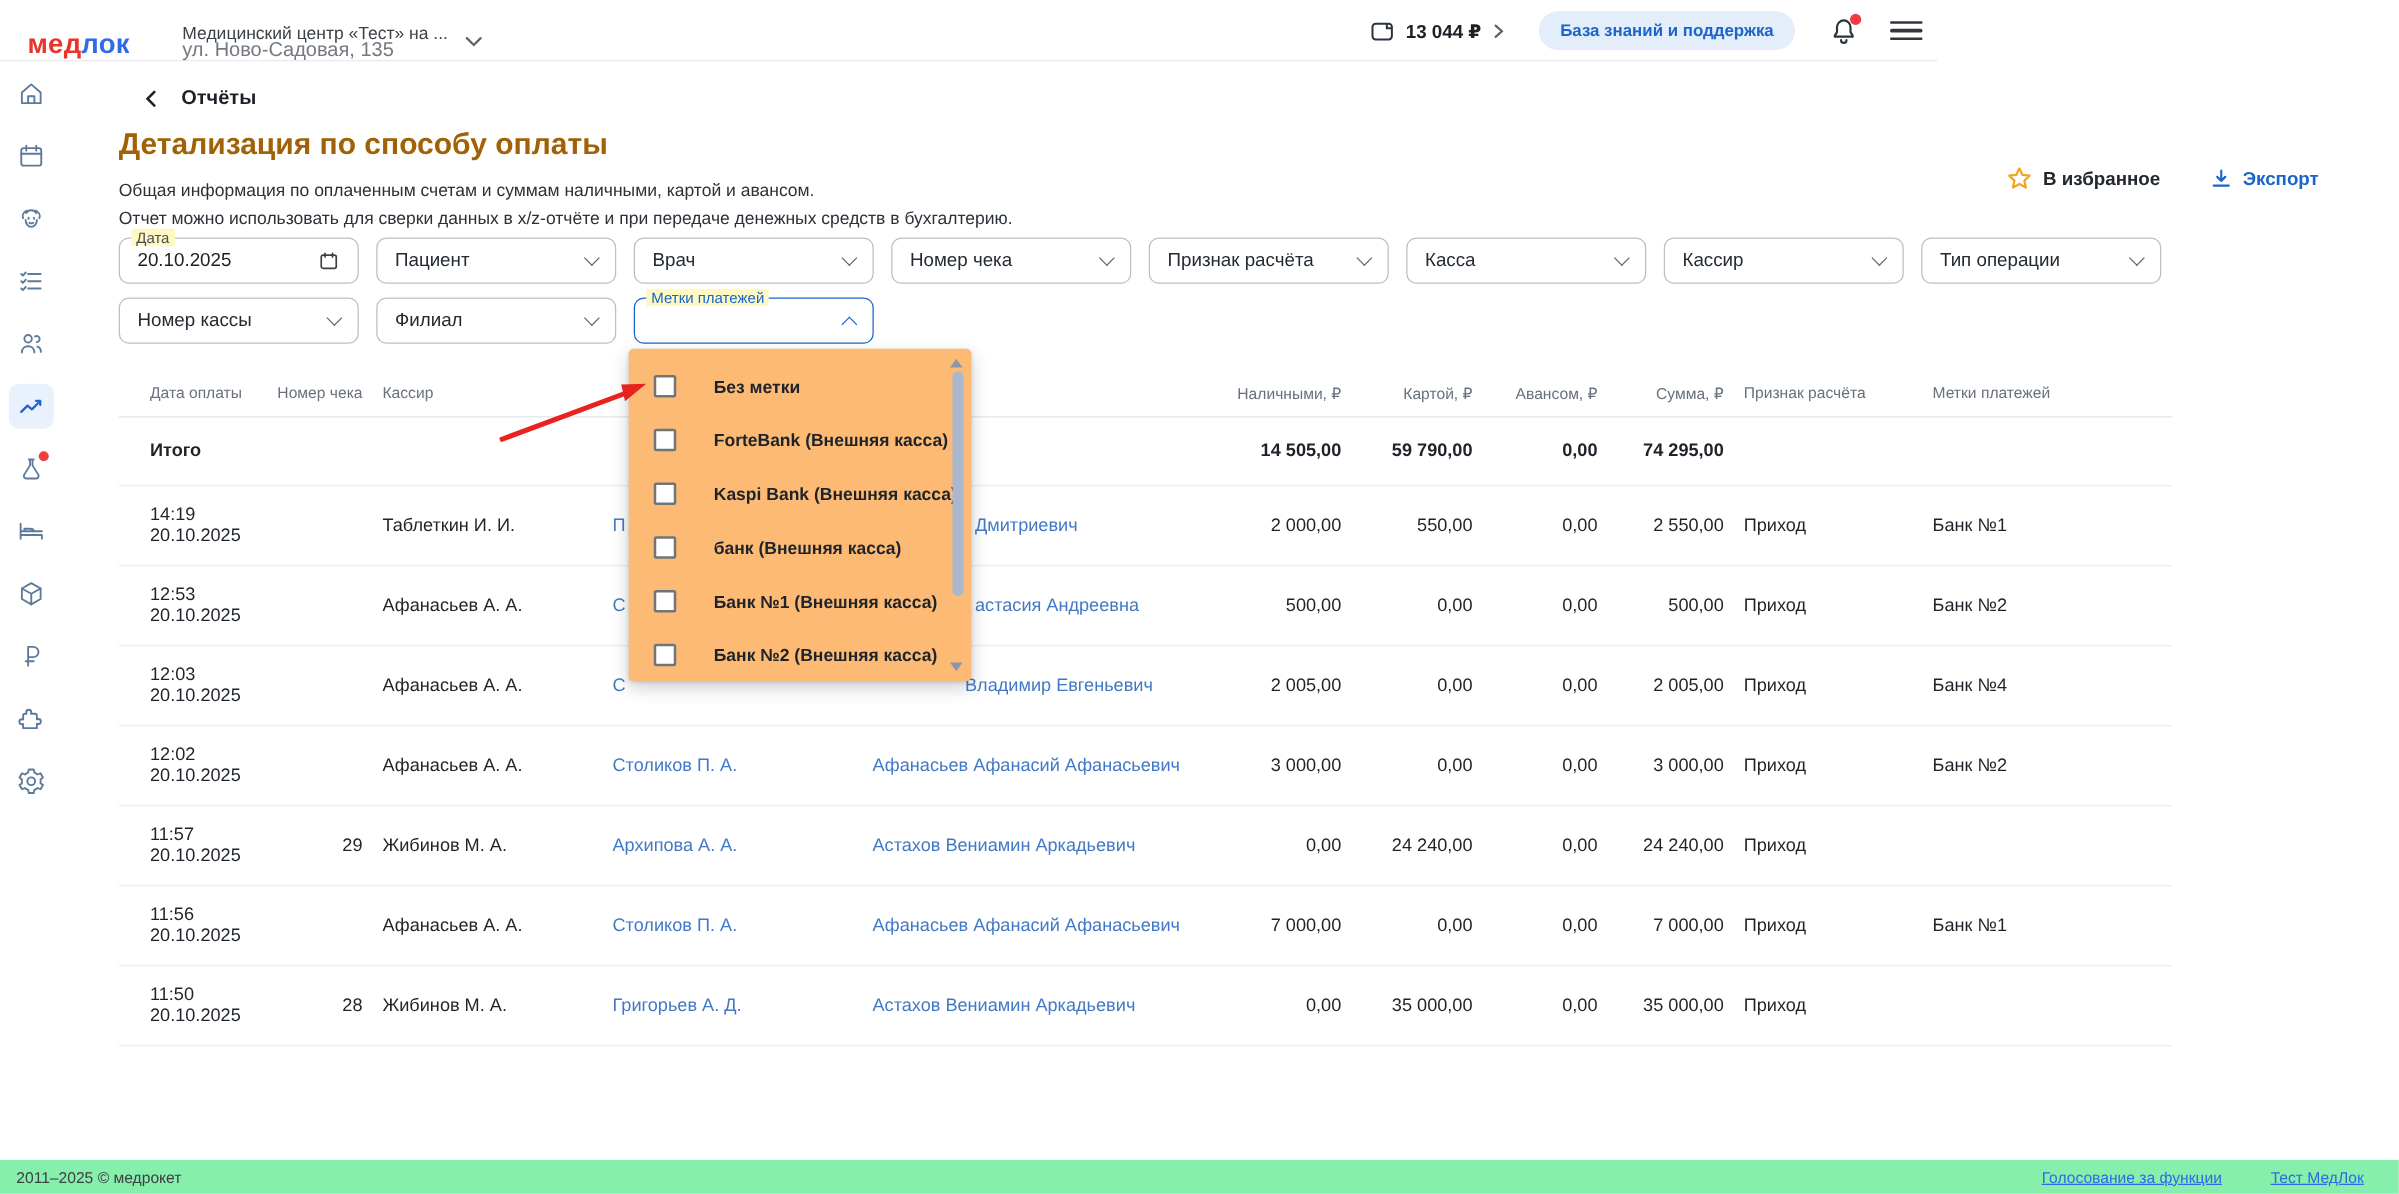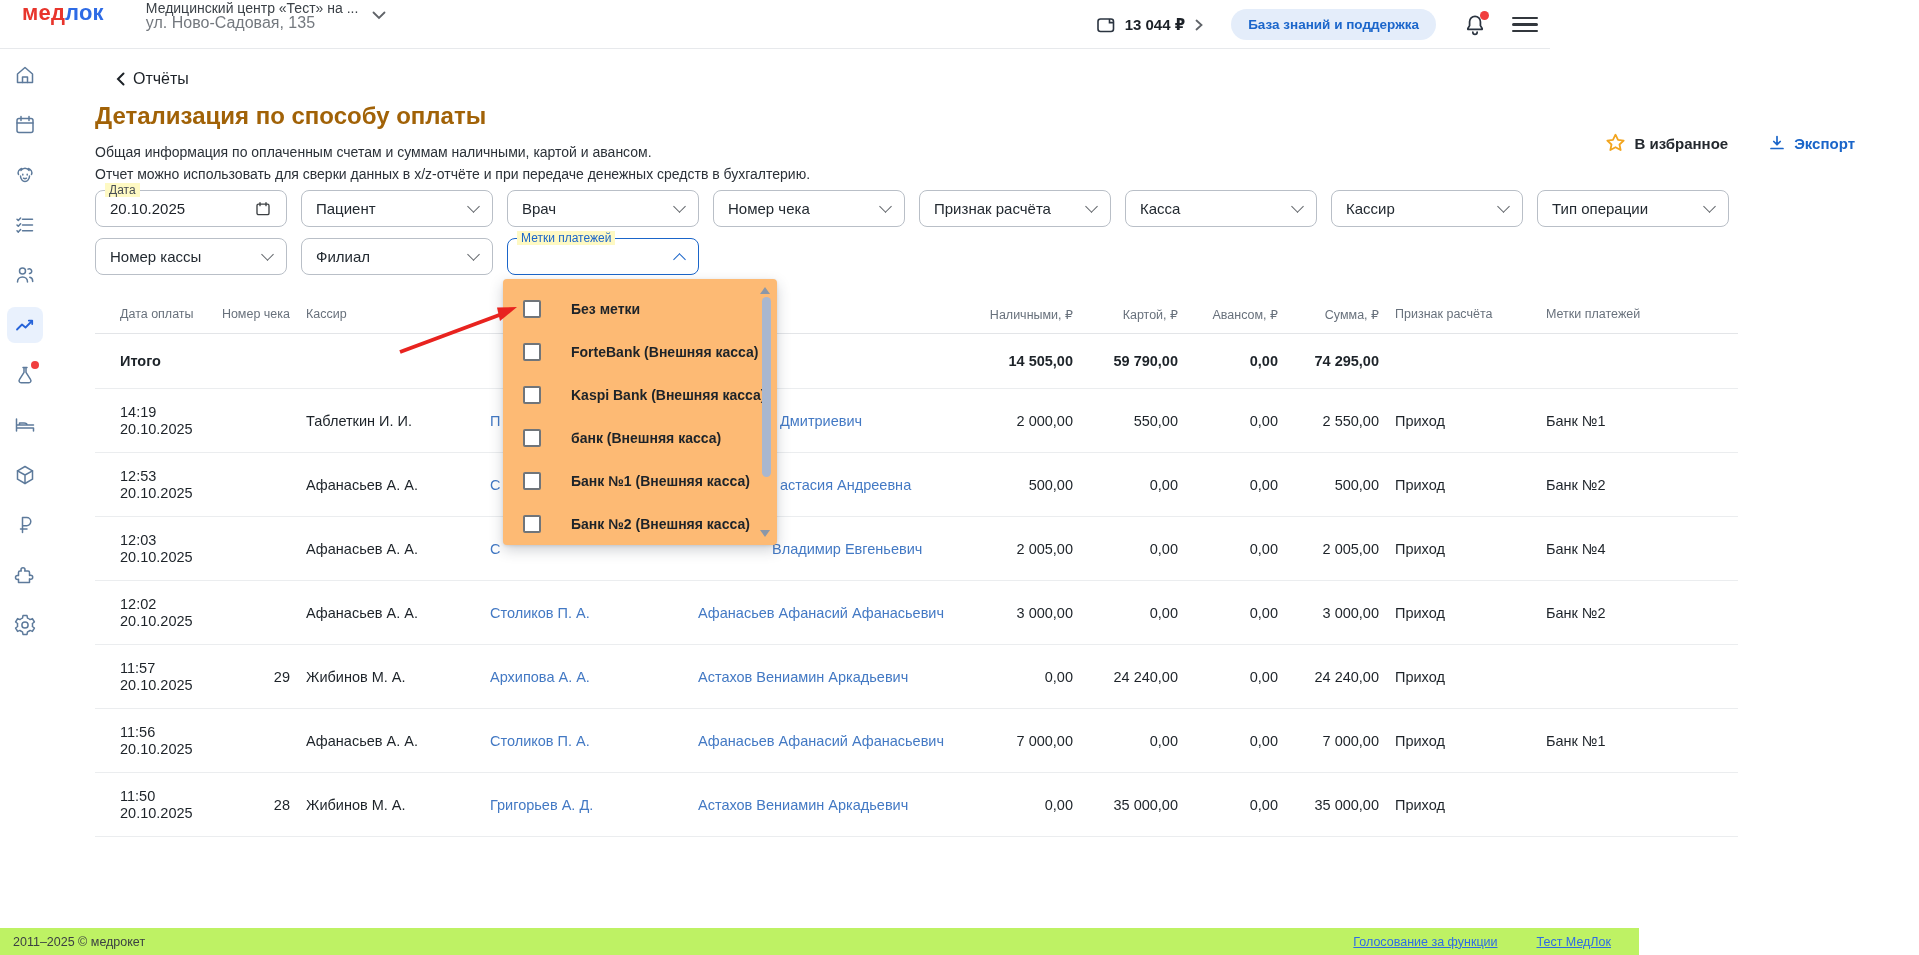--- a/index.html
+++ b/index.html
@@ -1,21 +1,21 @@
 <!DOCTYPE html>
 <html><head>
 <meta charset="utf-8">
 <style>
   html,body{margin:0;padding:0;width:1919px;height:955px;overflow:hidden;background:#fff;
     font-family:"Liberation Sans","DejaVu Sans",sans-serif;color:#1d2329;}
   *{box-sizing:border-box;}
 
   
   .topbar{position:absolute;top:0;left:0;width:1550px;height:49px;background:#fff;
-    border-bottom:1px solid #e7e9ec;z-index:50;display:flex;align-items:flex-start;}
+    border-bottom:1px solid #e7e9ec;z-index:50;display:flex;align-items:flex-end;}
   .logo{margin-left:22px;font-size:22px;font-weight:700;letter-spacing:.2px;}
   .logo .red{color:#e8352c;} .logo .blue{color:#2e6be5;}
   .clinic{margin-left:42px;display:flex;align-items:center;cursor:pointer;}
   .clinic-txt .nm{font-size:14px;color:#3b4147;font-weight:500;line-height:16px;}
   .clinic-txt .addr{font-size:16px;color:#74797f;line-height:14px;}
   .clinic svg{margin-left:14px;}
   .top-right{position:absolute;right:12px;top:0;height:49px;display:flex;align-items:center;}
   .balance{display:flex;align-items:center;cursor:pointer;}
   .balance .amt{font-size:15px;font-weight:700;color:#1c2127;margin-left:8px;}
   .balance svg.chev-r{margin-left:10px;}
@@ -33,21 +33,21 @@
     border-radius:8px;cursor:pointer;}
   .s-ic svg{stroke:#5d7a9b;fill:none;stroke-width:1.5;stroke-linecap:round;stroke-linejoin:round;}
   .s-ic.active{background:#e9f1fd;}
   .s-ic.active svg{stroke:#2563d9;stroke-width:1.8;}
   .s-dot{position:absolute;top:4px;right:4px;width:8px;height:8px;border-radius:50%;background:#f03e3e;}
   .expand{position:absolute;left:8px;top:841px;cursor:pointer;}
 
   
   .main{position:absolute;left:49px;top:49px;right:0;}
   .breadcrumb{position:absolute;left:67px;top:21px;display:flex;align-items:center;cursor:pointer;}
-  .breadcrumb .bc-txt{font-size:16px;font-weight:400;color:#1c2127;margin-left:8px;}
+  .breadcrumb .bc-txt{font-size:16px;font-weight:700;color:#1c2127;margin-left:20px;}
   .page-title{position:absolute;left:46px;top:53px;font-size:24px;font-weight:700;color:#a16207;}
   .desc{position:absolute;left:46px;font-size:14px;color:#2b3138;}
   .desc.d1{top:95px;} .desc.d2{top:117px;}
   .actions{position:absolute;top:84px;right:64px;display:flex;align-items:center;gap:40px;}
   .act{display:flex;align-items:center;gap:8px;cursor:pointer;}
   .act .fav-txt{font-size:15px;font-weight:600;color:#23282e;}
   .act .exp-txt{font-size:15px;font-weight:600;color:#1a65c9;}
 
   
   .frow{position:absolute;left:46px;display:flex;gap:14px;}
@@ -96,21 +96,21 @@
   .t1,.t2{line-height:17px;}
   .lnk{color:#4379c4;cursor:pointer;text-decoration:none;}
   .tbody .trow:nth-child(1) .c-patient .lnk{margin-left:82px;}
   .tbody .trow:nth-child(2) .c-patient .lnk{margin-left:82px;}
   .tbody .trow:nth-child(3) .c-patient .lnk{margin-left:74px;}
 
   
   .arrow-overlay{position:absolute;left:0;top:0;z-index:40;pointer-events:none;}
 
   
-  .footer{position:absolute;left:0;bottom:0;width:1639px;height:27px;background:#bef264;
+  .footer{position:absolute;left:0;bottom:0;width:1919px;height:27px;background:#86efac;
     display:flex;align-items:center;z-index:20;}
   .copy{margin-left:13px;font-size:12.5px;color:#3c4043;}
   .flinks{position:absolute;right:28px;display:flex;gap:26px;}
   .flink{font-size:12.5px;color:#2e6be5;text-decoration:underline;cursor:pointer;margin-left:13px;}
 </style>
 </head>
 <body>
 
 <div class="topbar">
   <div class="logo"><span class="red">мед</span><span class="blue">лок</span></div>

